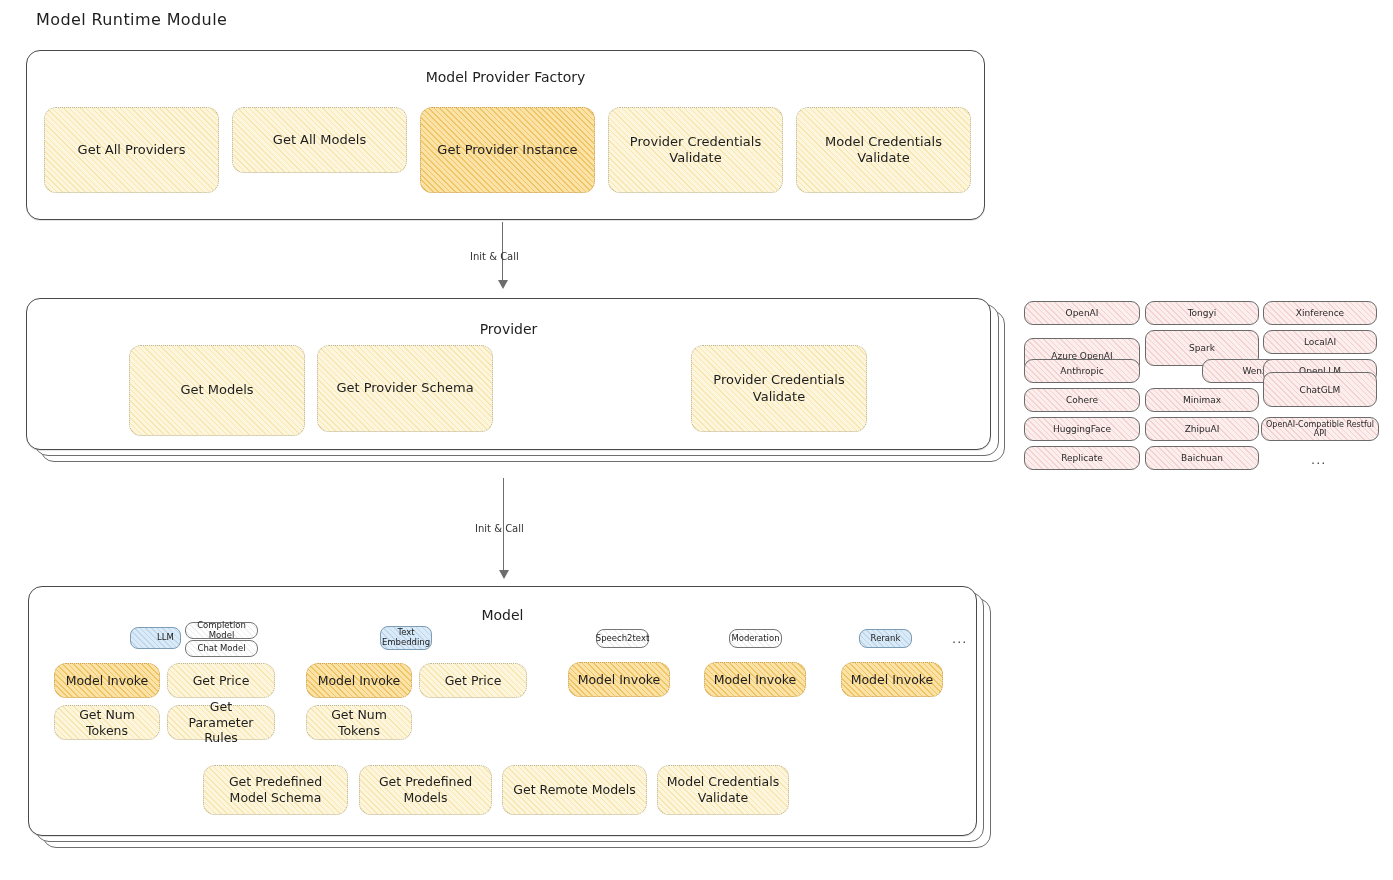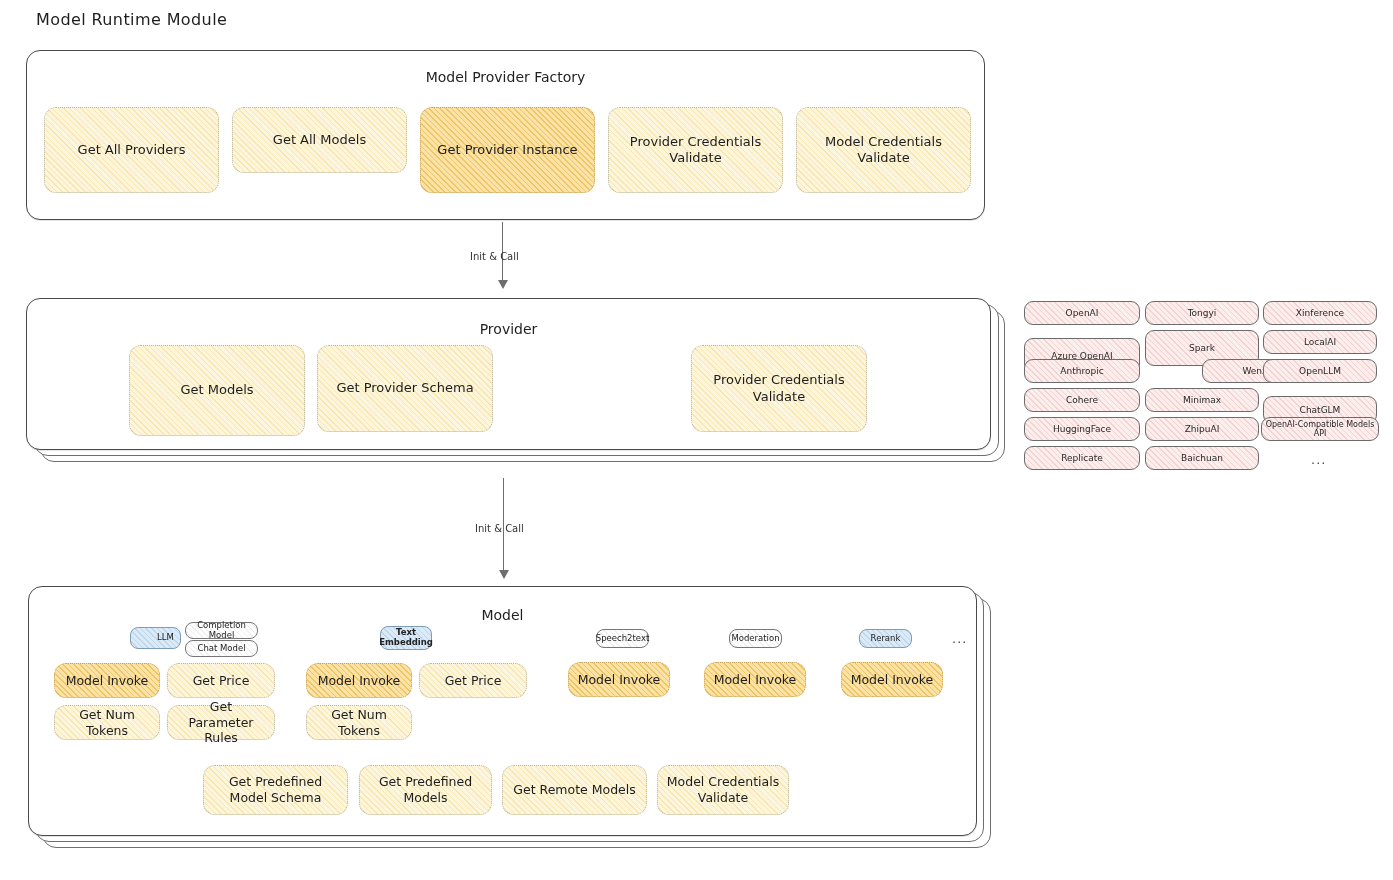--- a/index.html
+++ b/index.html
@@ -150,43 +150,43 @@
   <div class="pill" style="left:1145px; top:301px; width:114px; height:24px;">Tongyi</div>
   <div class="pill" style="left:1145px; top:330px; width:114px; height:36px;">Spark</div>
   <div class="pill" style="left:1202px; top:359px; width:114px; height:24px;">Wenxin</div>
   <div class="pill" style="left:1145px; top:388px; width:114px; height:24px;">Minimax</div>
   <div class="pill" style="left:1145px; top:417px; width:114px; height:24px;">ZhipuAI</div>
   <div class="pill" style="left:1145px; top:446px; width:114px; height:24px;">Baichuan</div>
 
   <div class="pill" style="left:1263px; top:301px; width:114px; height:24px;">Xinference</div>
   <div class="pill" style="left:1263px; top:330px; width:114px; height:24px;">LocalAI</div>
   <div class="pill" style="left:1263px; top:359px; width:114px; height:24px;">OpenLLM</div>
-  <div class="pill" style="left:1263px; top:396px; width:114px; height:28px;">ChatGLM</div>
-  <div class="pill tiny" style="left:1261px; top:417px; width:118px; height:24px;">OpenAI-Compatible Models API</div>
+  <div class="pill" style="left:1263px; top:372px; width:114px; height:35px;">ChatGLM</div>
+  <div class="pill tiny" style="left:1261px; top:417px; width:118px; height:24px;">OpenAI-Compatible Restful API</div>
   <div class="ellipsis" style="left:1311px; top:452px;">...</div>
 
   <div class="arrow-line" style="left:503px; top:478px; height:95px;"></div>
   <div class="arrow-head" style="left:499px; top:570px;"></div>
   <div class="arrow-label" style="left:475px; top:523px;">Init &amp; Call</div>
 
   <div class="stack-layer" style="left:42px; top:598px; width:949px; height:250px;"></div>
   <div class="stack-layer" style="left:35px; top:592px; width:949px; height:250px;"></div>
   <div class="card" style="left:28px; top:586px; width:949px; height:250px;">
     <div class="card-title" style="top:20px;">Model</div>
   </div>
 
   <div class="badge blue" style="left:130px; top:627px; width:51px; height:22px;padding-left:20px;">LLM</div>
   <div class="badge" style="left:185px; top:622px; width:73px; height:17px;">Completion Model</div>
   <div class="badge" style="left:185px; top:640px; width:73px; height:17px;">Chat Model</div>
   <div class="node hi sm" style="left:54px; top:663px; width:106px; height:35px;">Model Invoke</div>
   <div class="node sm" style="left:167px; top:663px; width:108px; height:35px;">Get Price</div>
   <div class="node sm" style="left:54px; top:705px; width:106px; height:35px;">Get Num Tokens</div>
   <div class="node sm" style="left:167px; top:705px; width:108px; height:35px;">Get Parameter Rules</div>
 
-  <div class="badge blue" style="left:380px; top:626px; width:52px; height:24px;font-weight:bold;">Text Embedding</div>
+  <div class="badge blue" style="left:380px; top:626px; width:52px; height:24px;">Text Embedding</div>
   <div class="node hi sm" style="left:306px; top:663px; width:106px; height:35px;">Model Invoke</div>
   <div class="node sm" style="left:419px; top:663px; width:108px; height:35px;">Get Price</div>
   <div class="node sm" style="left:306px; top:705px; width:106px; height:35px;">Get Num Tokens</div>
 
   <div class="badge" style="left:596px; top:629px; width:53px; height:19px;">Speech2text</div>
   <div class="node hi sm" style="left:568px; top:662px; width:102px; height:35px;">Model Invoke</div>
 
   <div class="badge" style="left:729px; top:629px; width:53px; height:19px;">Moderation</div>
   <div class="node hi sm" style="left:704px; top:662px; width:102px; height:35px;">Model Invoke</div>
 

